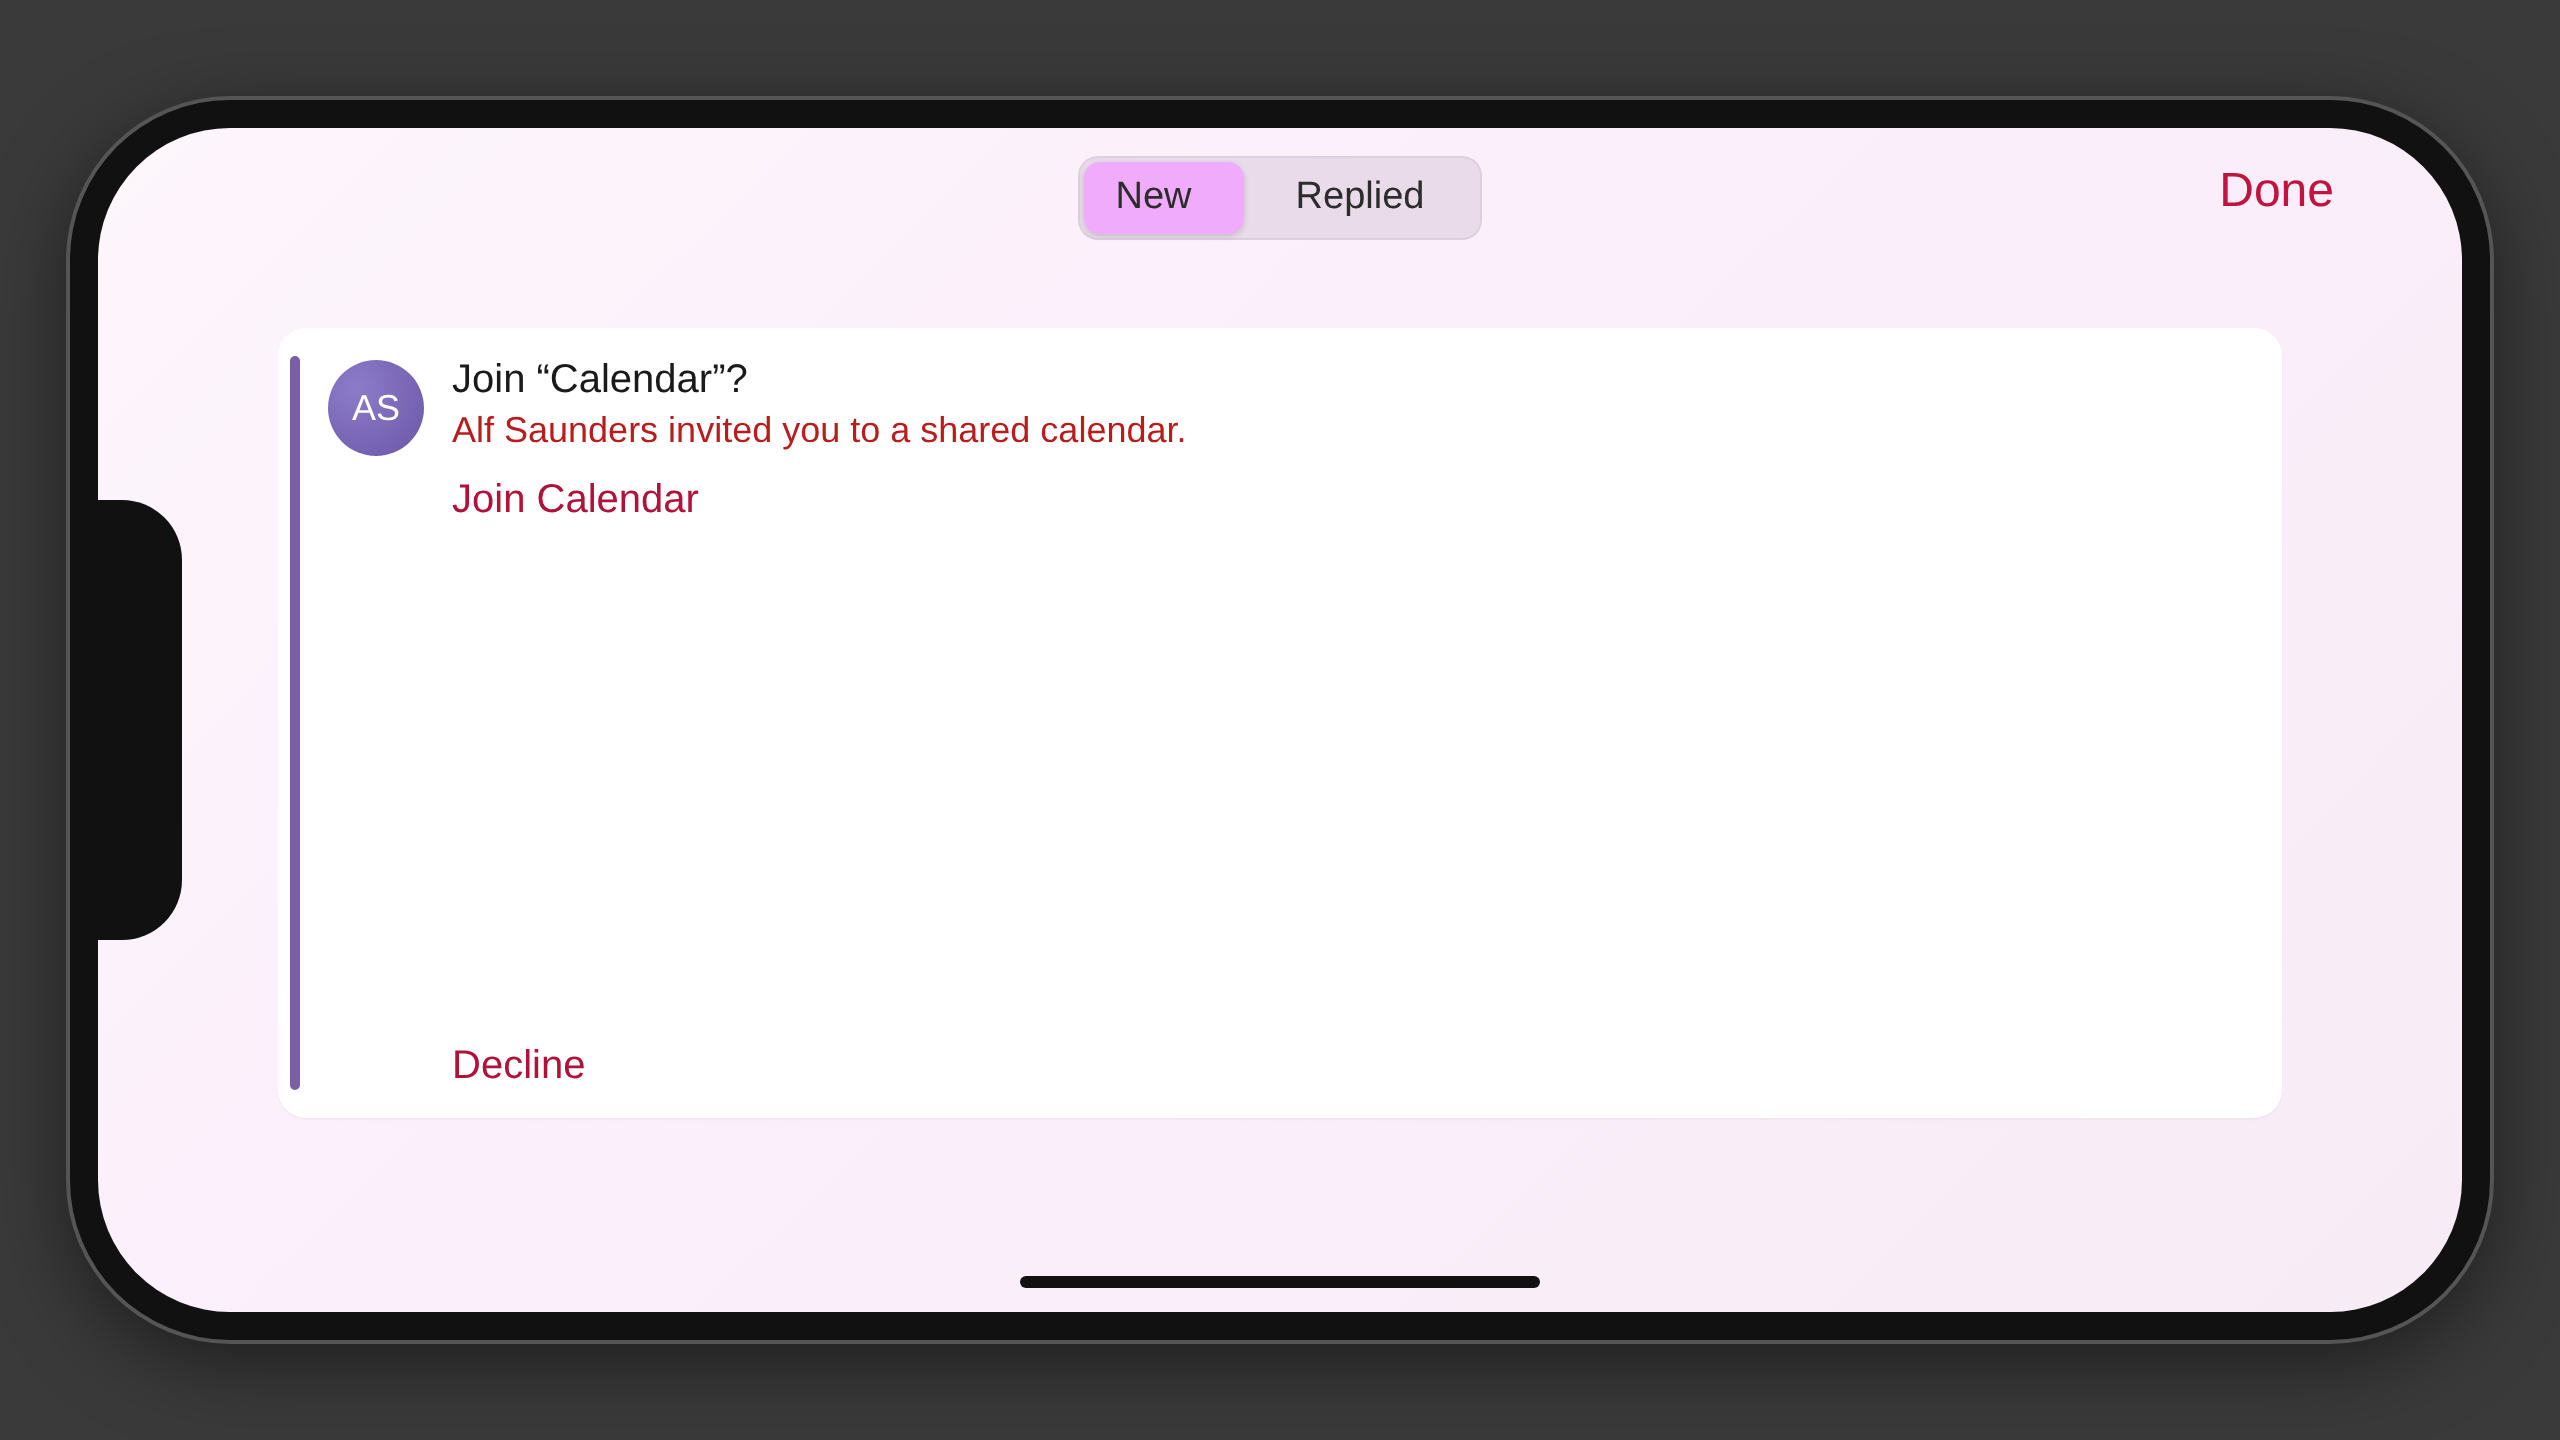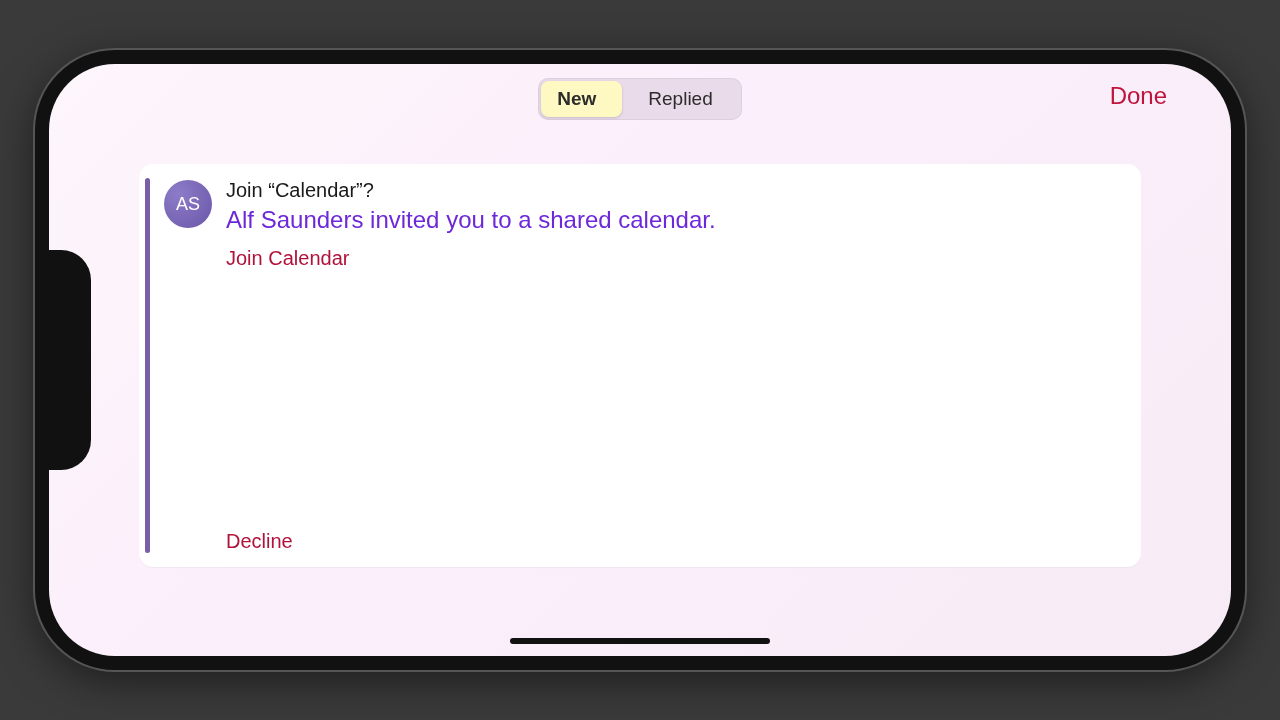--- a/index.html
+++ b/index.html
@@ -56,23 +56,23 @@
   }
   .segment {
     padding: 7px 26px;
     font-size: 19px;
     color: #2c2c2c;
     border-radius: 8px;
     cursor: pointer;
     user-select: none;
   }
   .segment.active {
-    background: #fef9c3;
+    background: #f0abfc;
     box-shadow: 0 1px 3px rgba(0,0,0,.15);
-    font-weight: 700;
+    font-weight: 400;
     padding-left: 16px;
   }
   .done {
     position: absolute;
     right: 64px;
     top: 18px;
     font-size: 24px;
     color: #c0133d;
     font-weight: 500;
     cursor: pointer;
@@ -118,22 +118,22 @@
     margin-top: 2px;
   }
   .card-body { flex: 1; }
   .card-title {
     font-size: 20px;
     color: #1a1a1a;
     font-weight: 500;
     line-height: 1.2;
   }
   .card-sub {
-    font-size: 24px;
-    color: #6d28d9;
+    font-size: 18px;
+    color: #b91c1c;
     margin-top: 2px;
     line-height: 1.3;
   }
   .card-actions {
     margin-top: 12px;
     display: flex;
     gap: 260px;
     flex-direction: column;
   }
   .card-actions .action {

